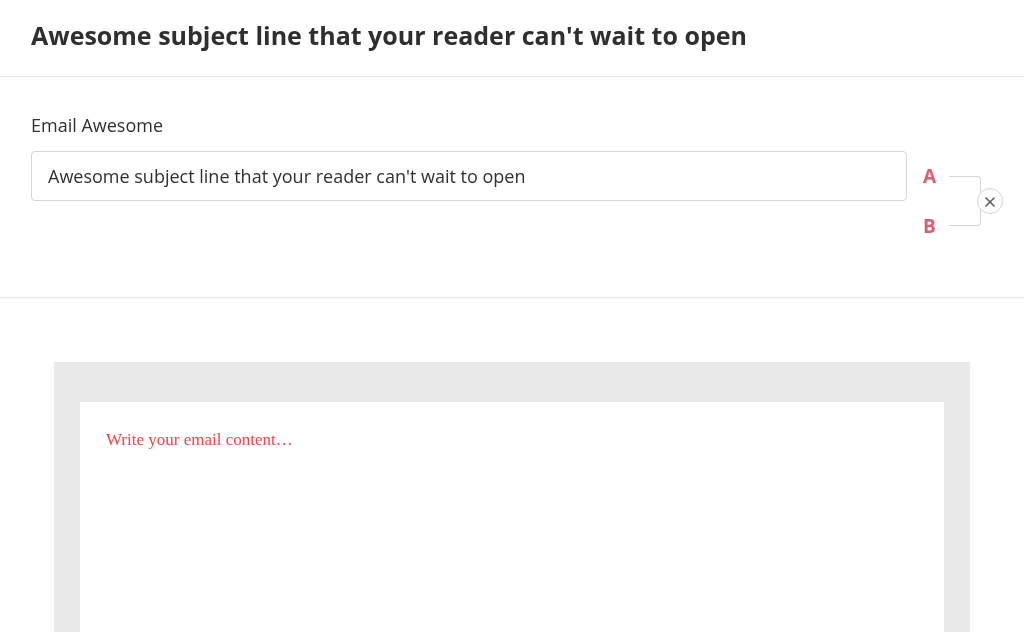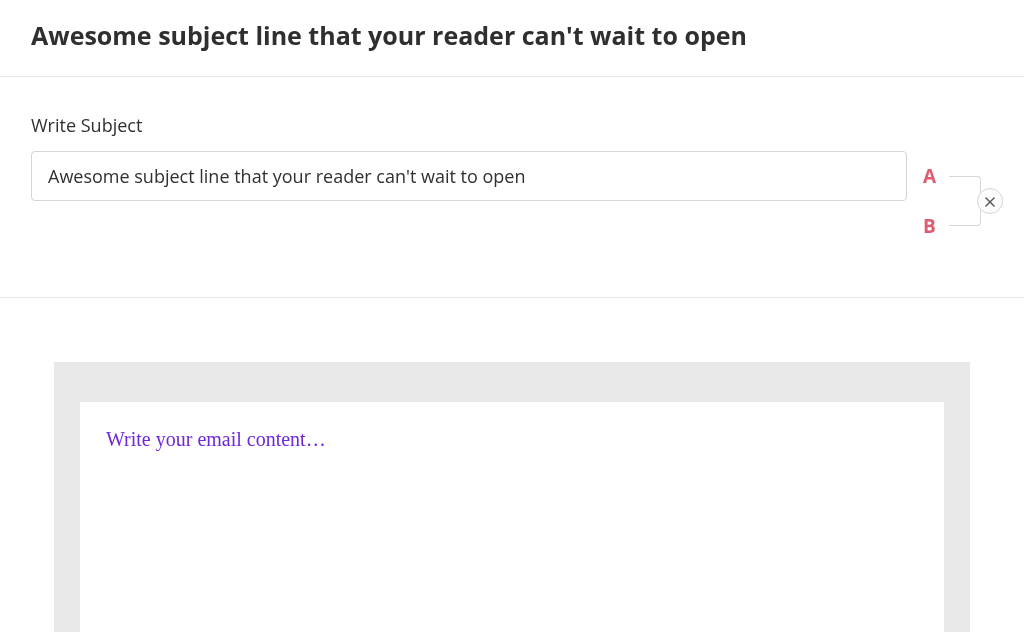--- a/index.html
+++ b/index.html
@@ -119,33 +119,33 @@
     padding: 40px 26px 0 26px;
     min-height: 270px;
   }
   .editor-body {
     background: #ffffff;
     min-height: 230px;
     padding: 26px;
   }
   .editor-placeholder {
     font-family: Georgia, "Times New Roman", serif;
-    font-size: 20px;
-    color: #6d28d9;
+    font-size: 17px;
+    color: #ef4444;
   }
 </style>
 </head>
 <body>
 
 <div class="header">
   <h1>Awesome subject line that your reader can't wait to open</h1>
 </div>
 
 <div class="form-area">
-  <div class="field-label">Write Subject</div>
+  <div class="field-label">Email Awesome</div>
 
   <div class="subject-block">
     <div class="inputs-col">
       <input type="text" class="subject-input" value="Awesome subject line that your reader can't wait to open" style="">
     </div>
 
     <div class="badges-col">
       <div class="badge-row">
         <span class="variant-label">A</span>
       </div>

